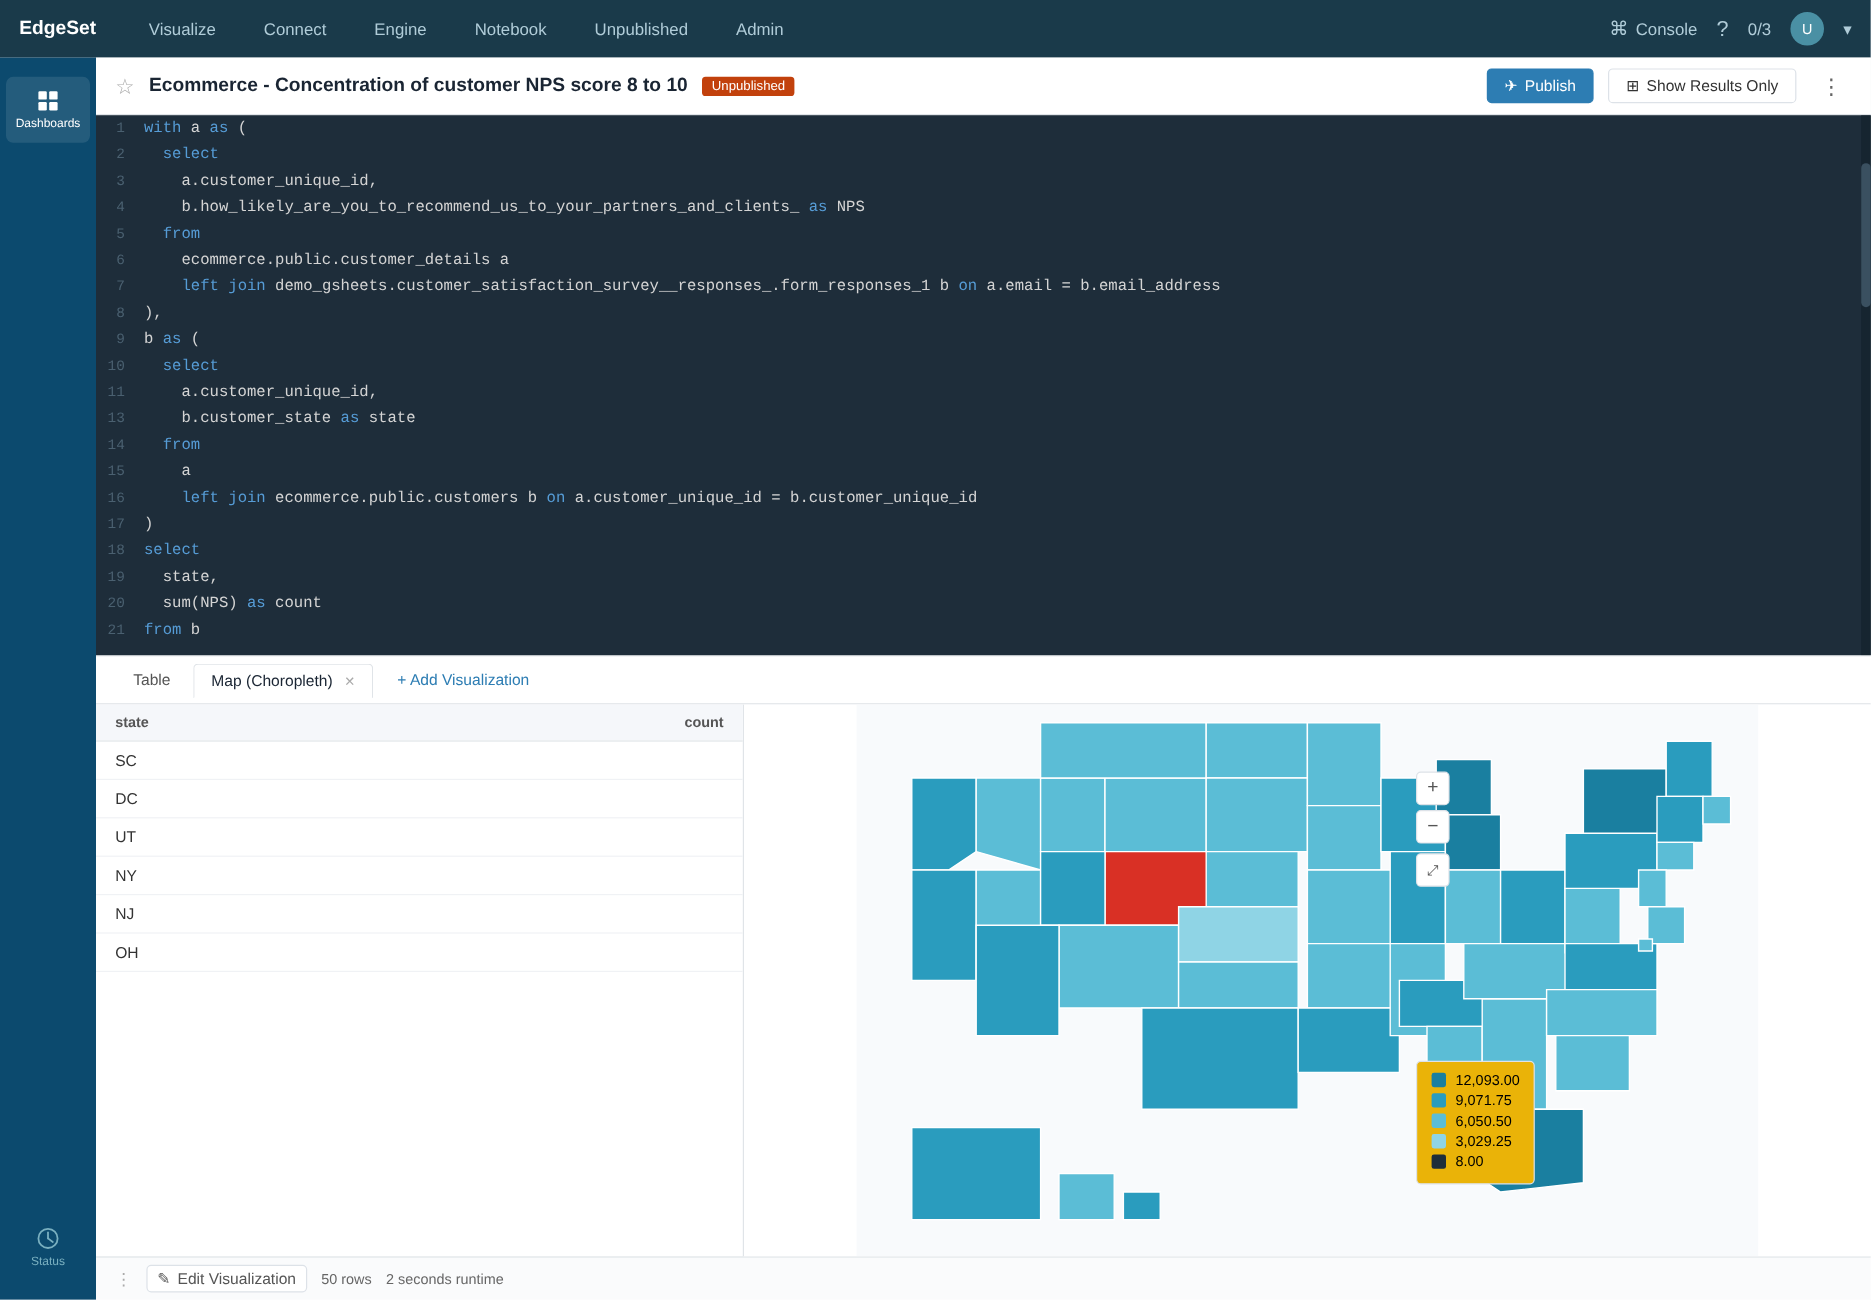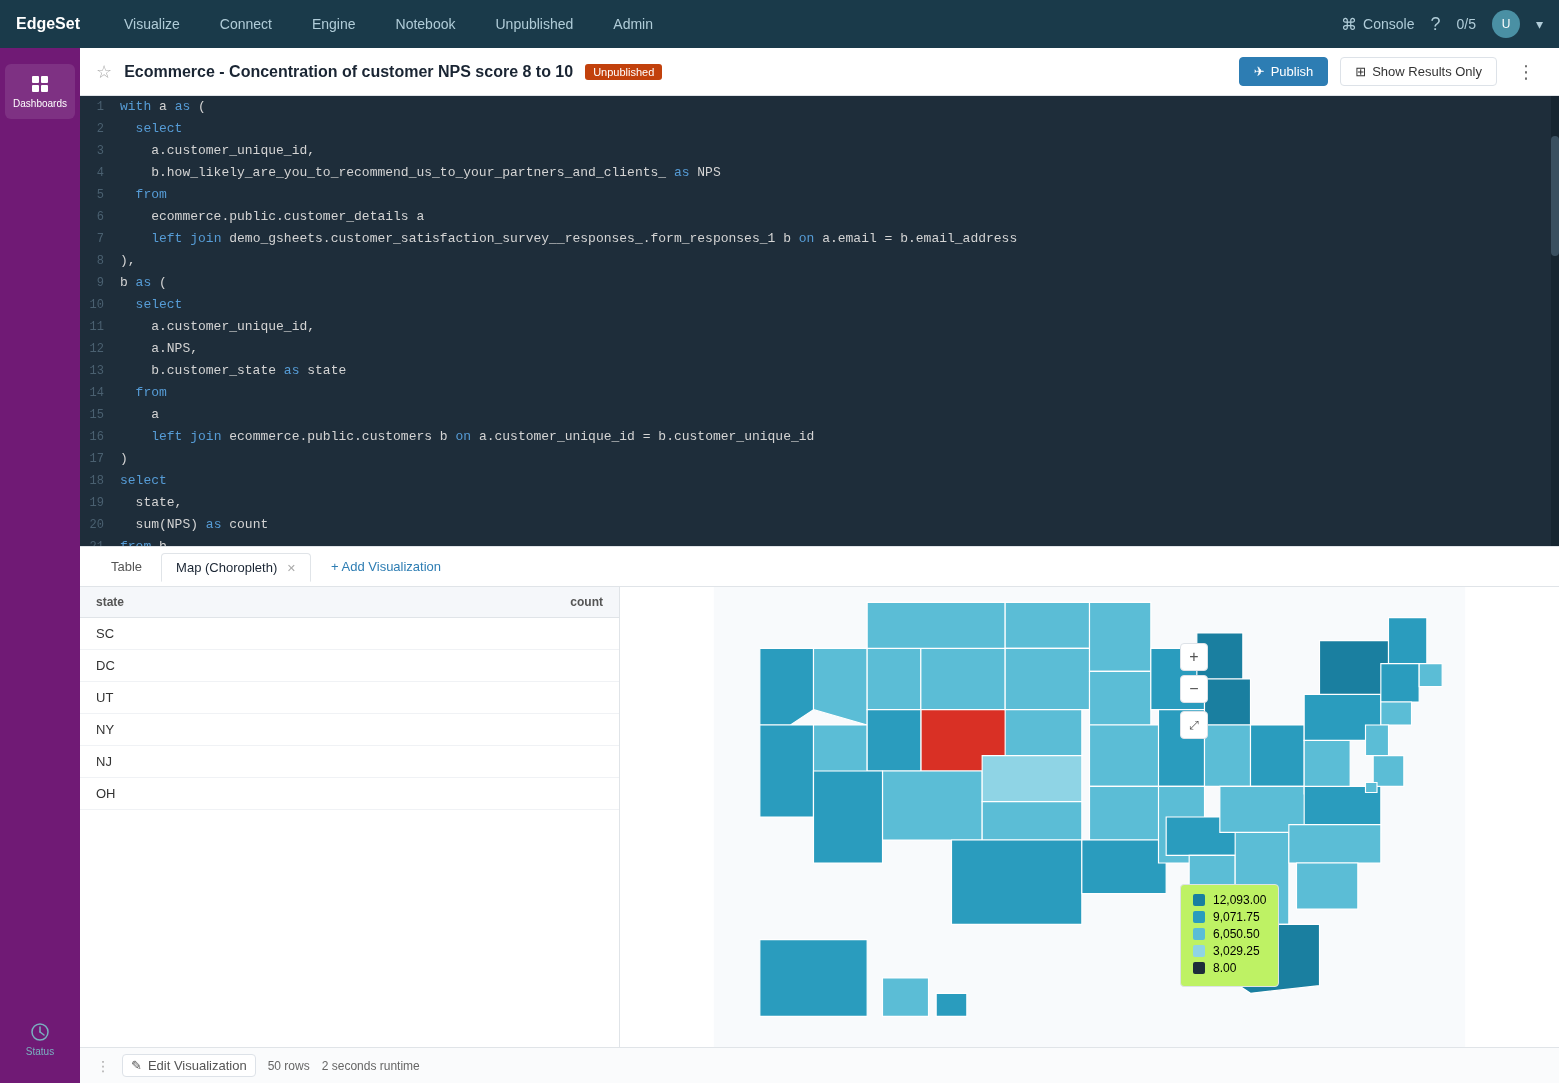--- a/index.html
+++ b/index.html
@@ -53,21 +53,21 @@
       color: #fff; font-size: 12px;
       cursor: pointer;
     }
 
     
     .sidebar {
       position: absolute;
       left: 0; top: 48px;
       width: 80px;
       height: calc(100% - 48px);
-      background: #701a75;
+      background: #0c4a6e;
       display: flex;
       flex-direction: column;
       align-items: center;
       padding-top: 16px;
       gap: 8px;
     }
     .sidebar-item {
       display: flex;
       flex-direction: column;
       align-items: center;
@@ -309,21 +309,21 @@
       position: relative;
       overflow: hidden;
       background: #fff;
     }
 
     
     .legend {
       position: absolute;
       bottom: 60px;
       left: 560px;
-      background: #bef264;
+      background: #eab308;
       border: 1px solid #dde2e8;
       border-radius: 4px;
       padding: 8px 12px;
       font-size: 12px;
       z-index: 10;
     }
     .legend-item {
       display: flex;
       align-items: center;
       gap: 8px;
@@ -377,21 +377,21 @@
   <span class="topnav-item">Notebook</span>
   <span class="topnav-item">Unpublished</span>
   <span class="topnav-item">Admin</span>
   <div class="topnav-spacer"></div>
   <div class="topnav-right">
     <div class="console-btn">
       <span style="font-size:16px;">⌘</span>
       <span>Console</span>
     </div>
     <span style="font-size:18px; cursor:pointer; color:#b0ccd8;">?</span>
-    <span class="counter">0/5</span>
+    <span class="counter">0/3</span>
     <div class="user-icon">U</div>
     <span style="color:#b0ccd8; cursor:pointer;">▾</span>
   </div>
 </div>
 
 <div class="sidebar">
   <div class="sidebar-item active">
     <svg viewBox="0 0 20 20" fill="currentColor">
       <rect x="2" y="2" width="7" height="7" rx="1"></rect>
       <rect x="11" y="2" width="7" height="7" rx="1"></rect>
@@ -467,24 +467,20 @@
       <span class="line-num">9</span>
       <span class="line-content"><span class="plain">b </span><span class="kw">as</span><span class="plain"> (</span></span>
     </div>
     <div class="code-line">
       <span class="line-num">10</span>
       <span class="line-content"><span class="plain">  </span><span class="kw">select</span></span>
     </div>
     <div class="code-line">
       <span class="line-num">11</span>
       <span class="line-content"><span class="plain">    a.customer_unique_id,</span></span>
-    </div>
-    <div class="code-line">
-      <span class="line-num">12</span>
-      <span class="line-content"><span class="plain">    a.NPS,</span></span>
     </div>
     <div class="code-line">
       <span class="line-num">13</span>
       <span class="line-content"><span class="plain">    b.customer_state </span><span class="kw">as</span><span class="plain"> state</span></span>
     </div>
     <div class="code-line">
       <span class="line-num">14</span>
       <span class="line-content"><span class="plain">  </span><span class="kw">from</span></span>
     </div>
     <div class="code-line">

